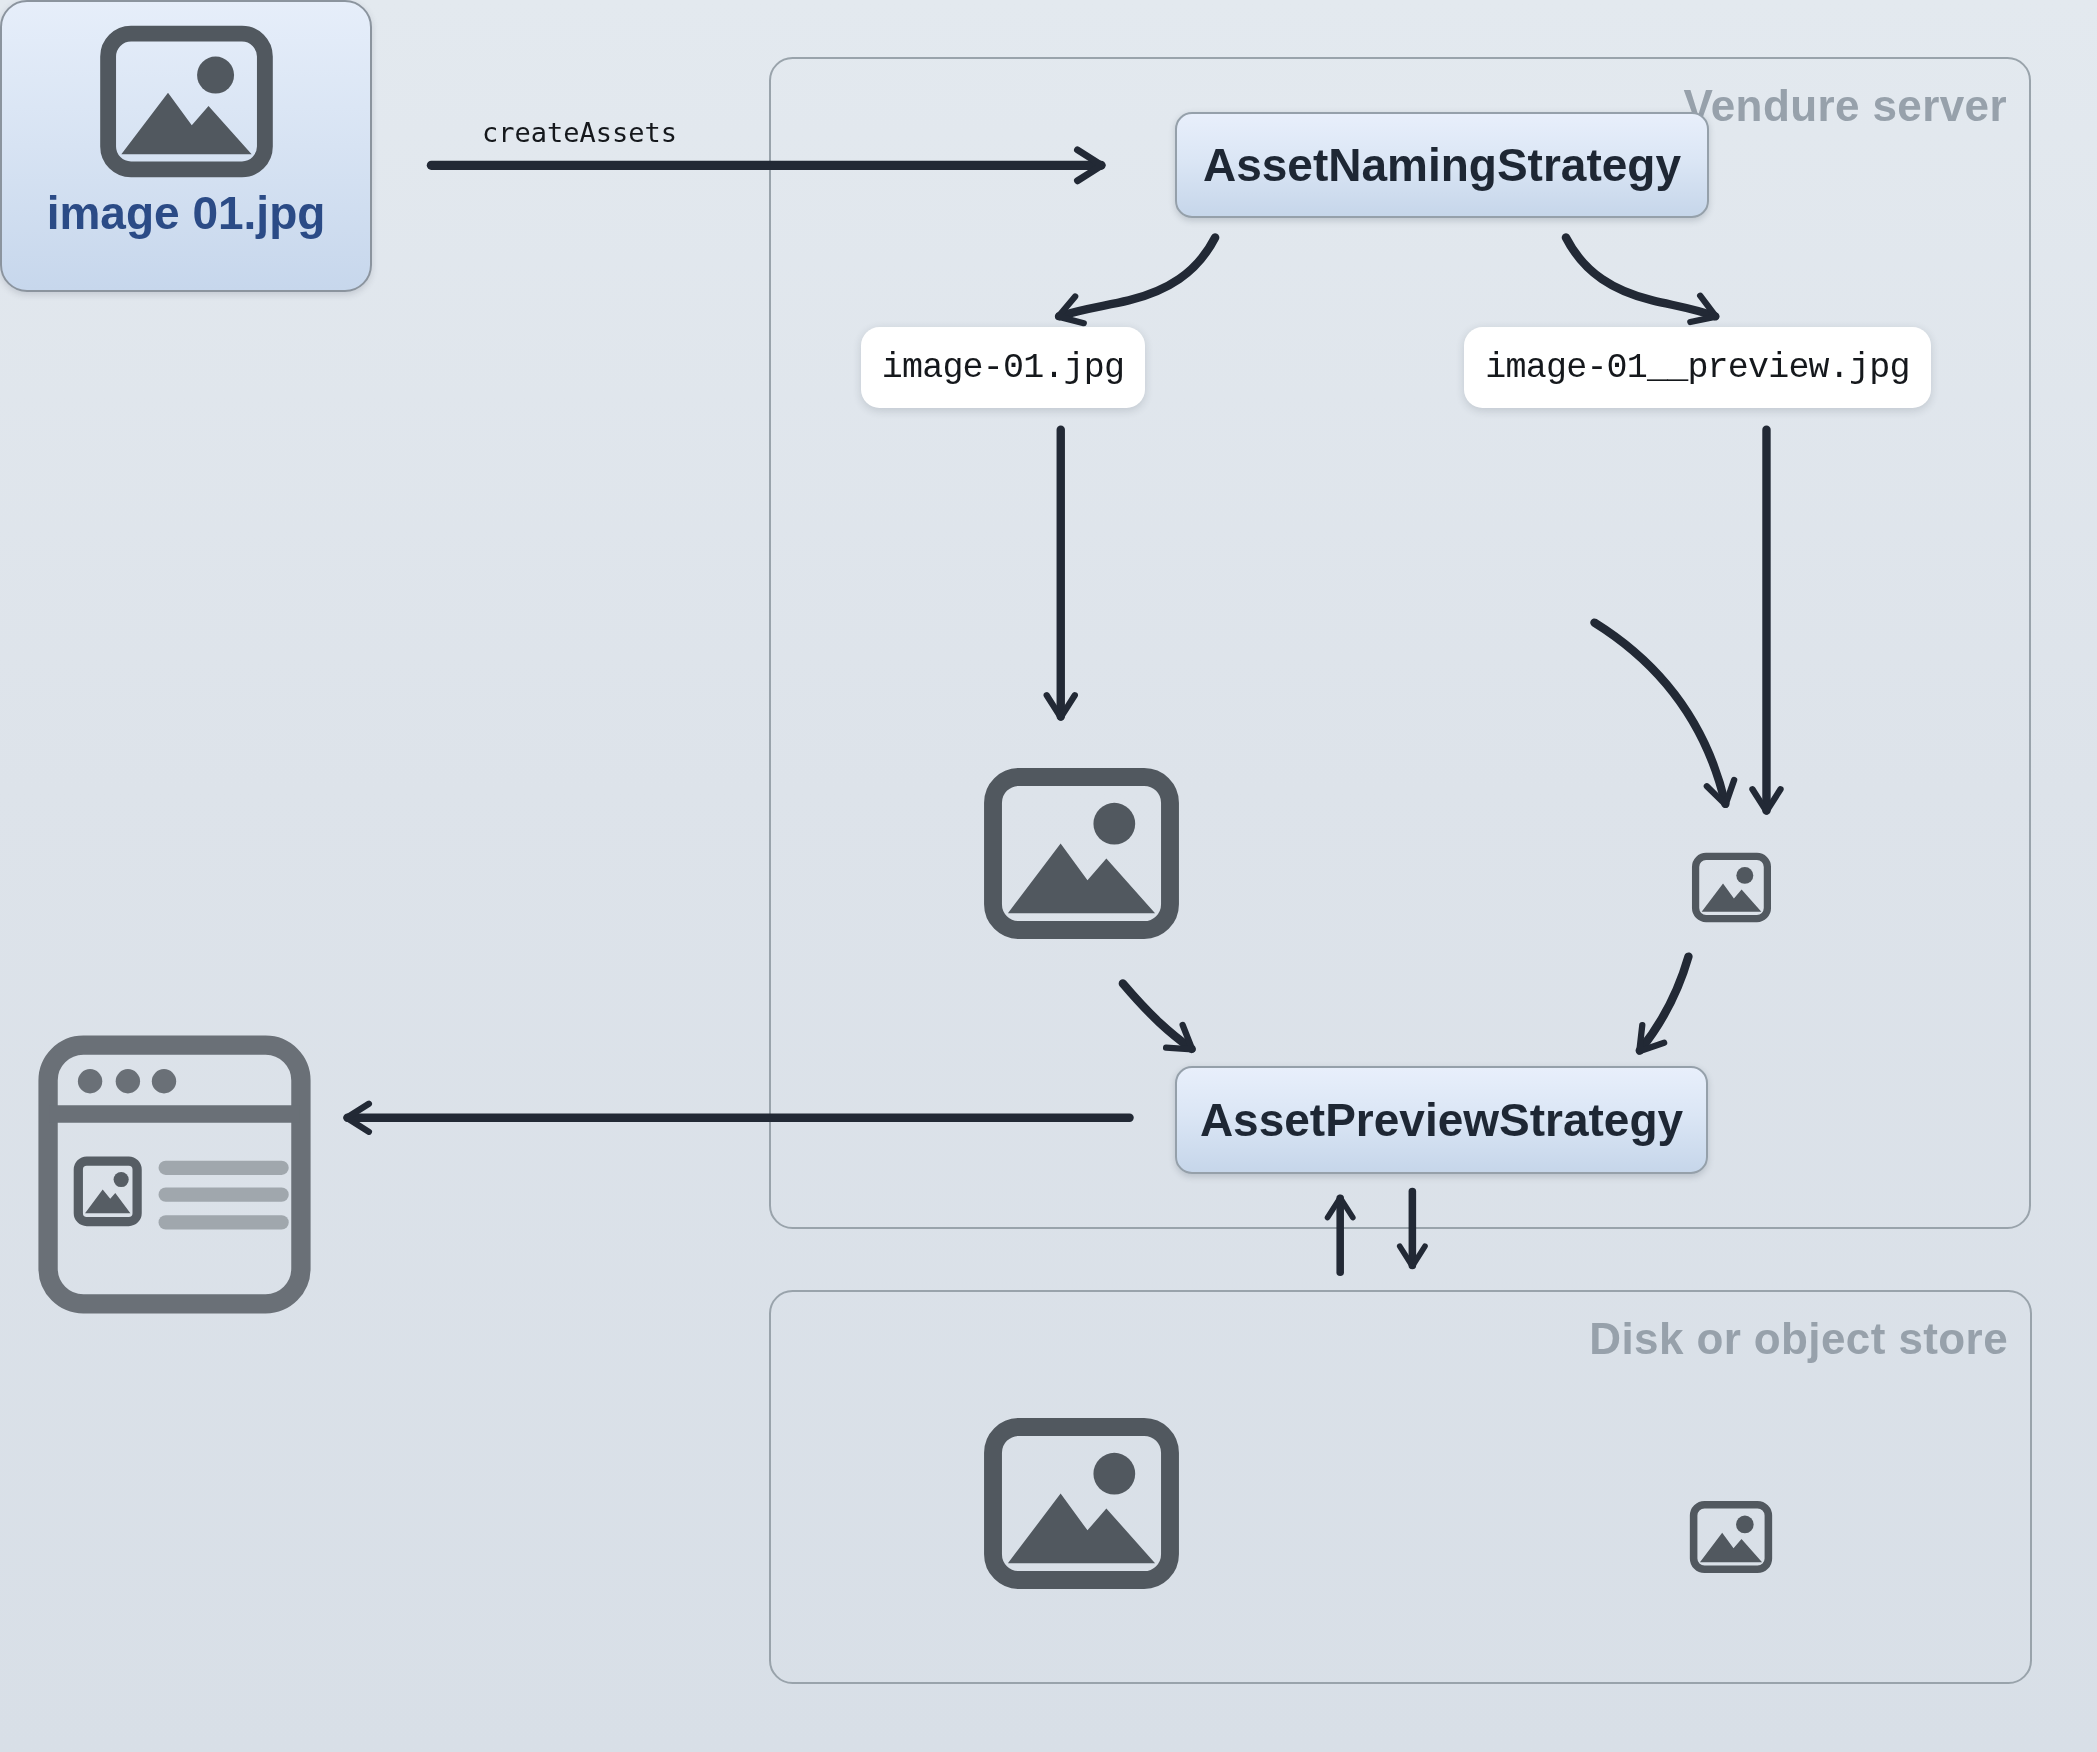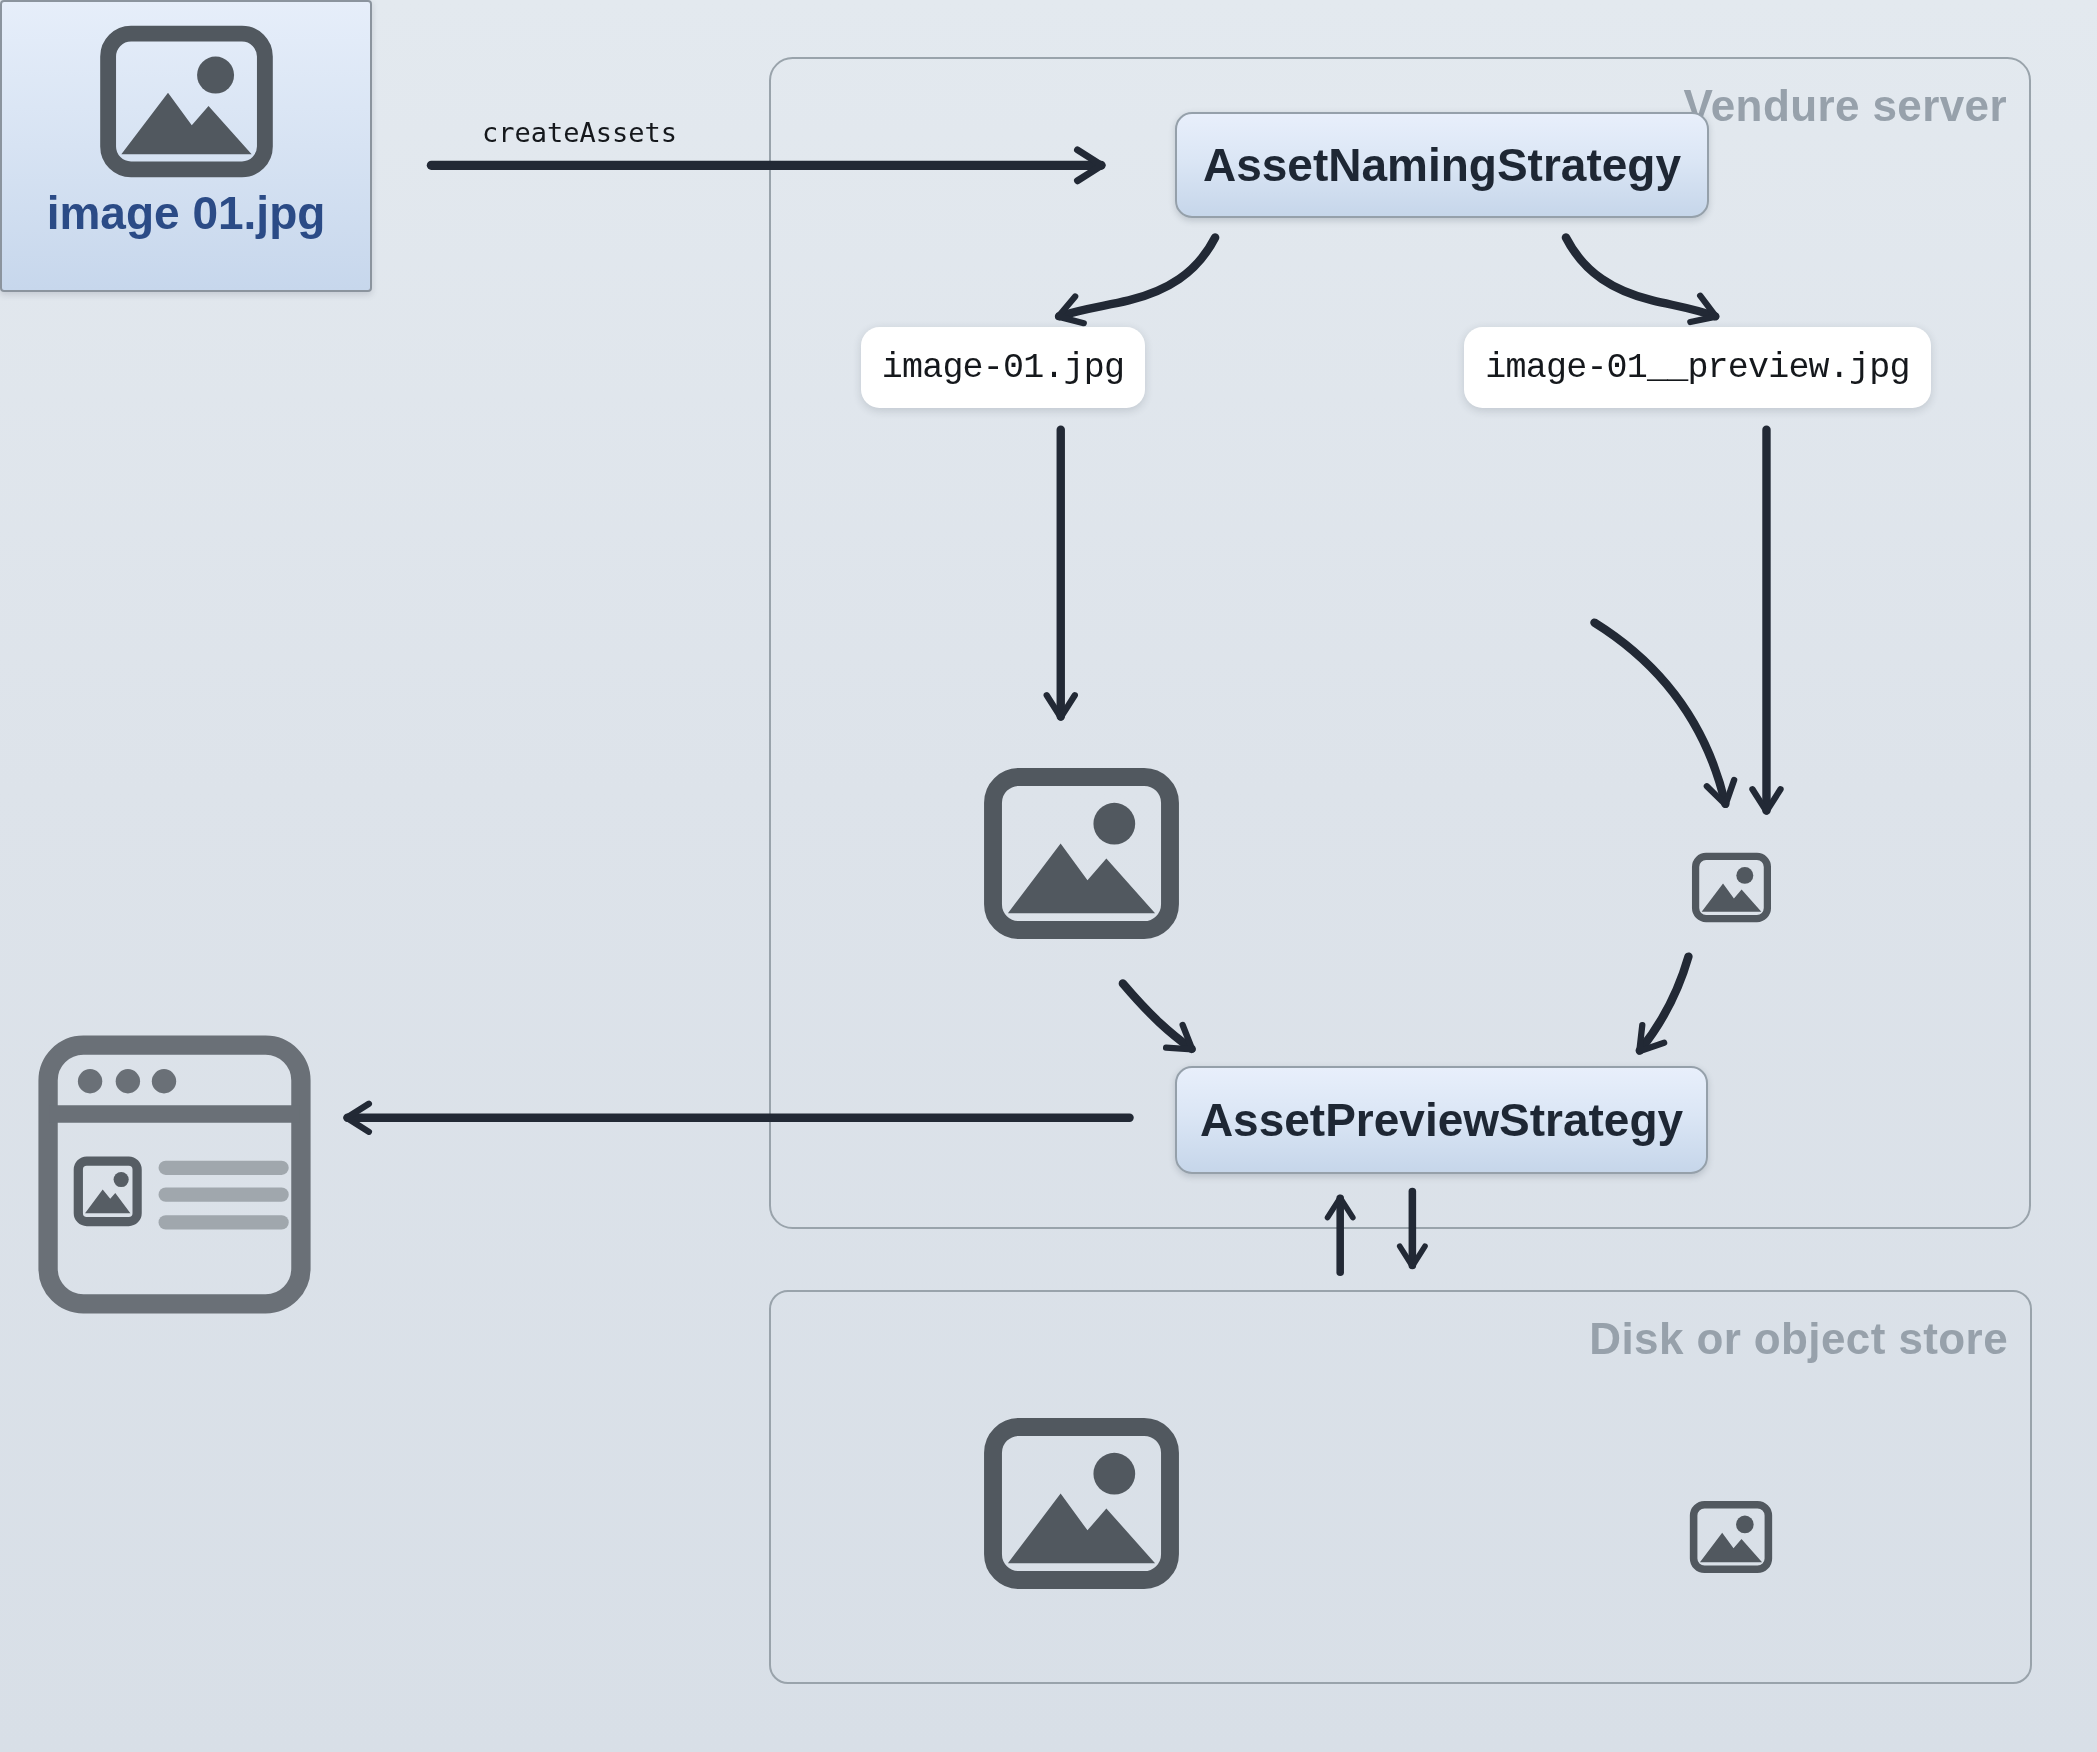--- a/index.html
+++ b/index.html
@@ -32,21 +32,21 @@
     position:absolute; display:flex; align-items:center; justify-content:center;
     background:linear-gradient(180deg, var(--box-gradient-top) 0%, #dbe6f5 45%, var(--box-gradient-bottom) 100%);
     border:2.5px solid var(--box-border); border-radius:17px;
     box-shadow:0 2.5px 6.7px rgba(70,80,95,.22);
     font-size:46px; font-weight:bold; color:var(--box-text); white-space:nowrap;margin-left:42px;
   }
   
   #file-box{
     left:49px; top:59px; width:368px; height:288px;
     background:linear-gradient(180deg,#e6eefa 0%, #d7e3f3 50%, #c7d7ec 100%);
-    border:2.9px solid #8b949e; border-radius:4px;
+    border:2.9px solid #8b949e; border-radius:27px;
     box-shadow:0 2.5px 6.7px rgba(70,80,95,.18);
     display:flex; flex-direction:column; align-items:center; justify-content:flex-start;
   }
   #file-box .file-icon{margin-top:22px;}
   #file-label{
     margin-top:6.7px; font-size:46px; font-weight:bold; color:var(--file-label); white-space:nowrap;
   }
   
   .pill{
     position:absolute; display:flex; align-items:center; justify-content:center;
@@ -76,21 +76,21 @@
       <rect x="5.5" y="5.5" width="89" height="77" rx="13" fill="none" stroke="currentColor" stroke-width="9"></rect>
       <circle cx="66.5" cy="29" r="10.5" fill="currentColor"></circle>
       <path d="M13 74 L39.5 39 L53 57.5 L62.5 46.5 L87 74 Z" fill="currentColor"></path>
     </symbol>
   </svg>
 
   <div class="zone" id="server-zone" style="left:769px; top:57px; width:1258px; height:1168px;">
     <div class="zone-label">Vendure server</div>
   </div>
 
-  <div class="zone" id="store-zone" style="left:769px; top:1290px; width:1259px; height:390px;border-radius:19px;">
+  <div class="zone" id="store-zone" style="left:769px; top:1290px; width:1259px; height:390px;">
     <div class="zone-label">Disk or object store</div>
   </div>
 
   <div id="file-box">
     <svg class="file-icon icon" width="177" height="155" viewBox="0 0 100 88">
         <use href="#sym-photo"></use>
       </svg>
     <div id="file-label">image 01.jpg</div>
   </div>
 

